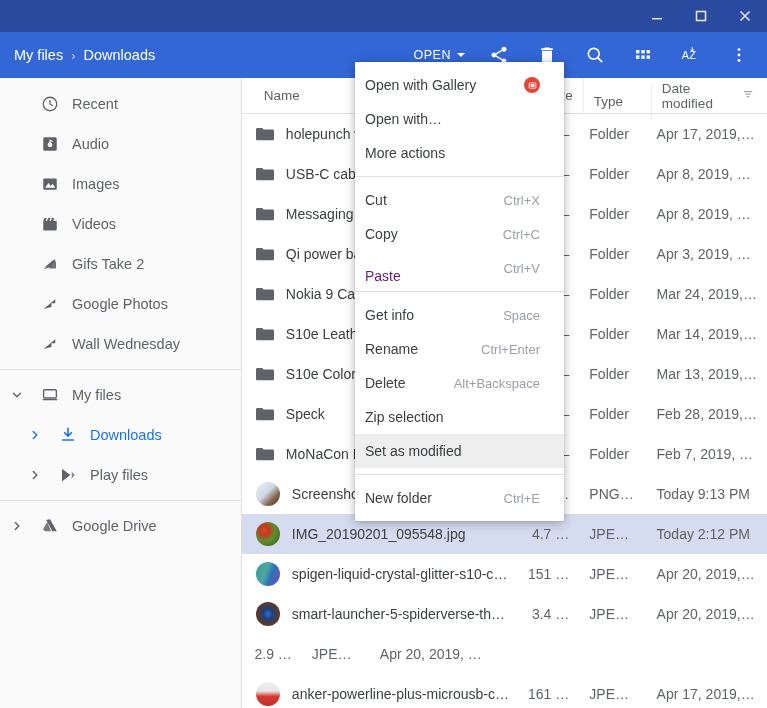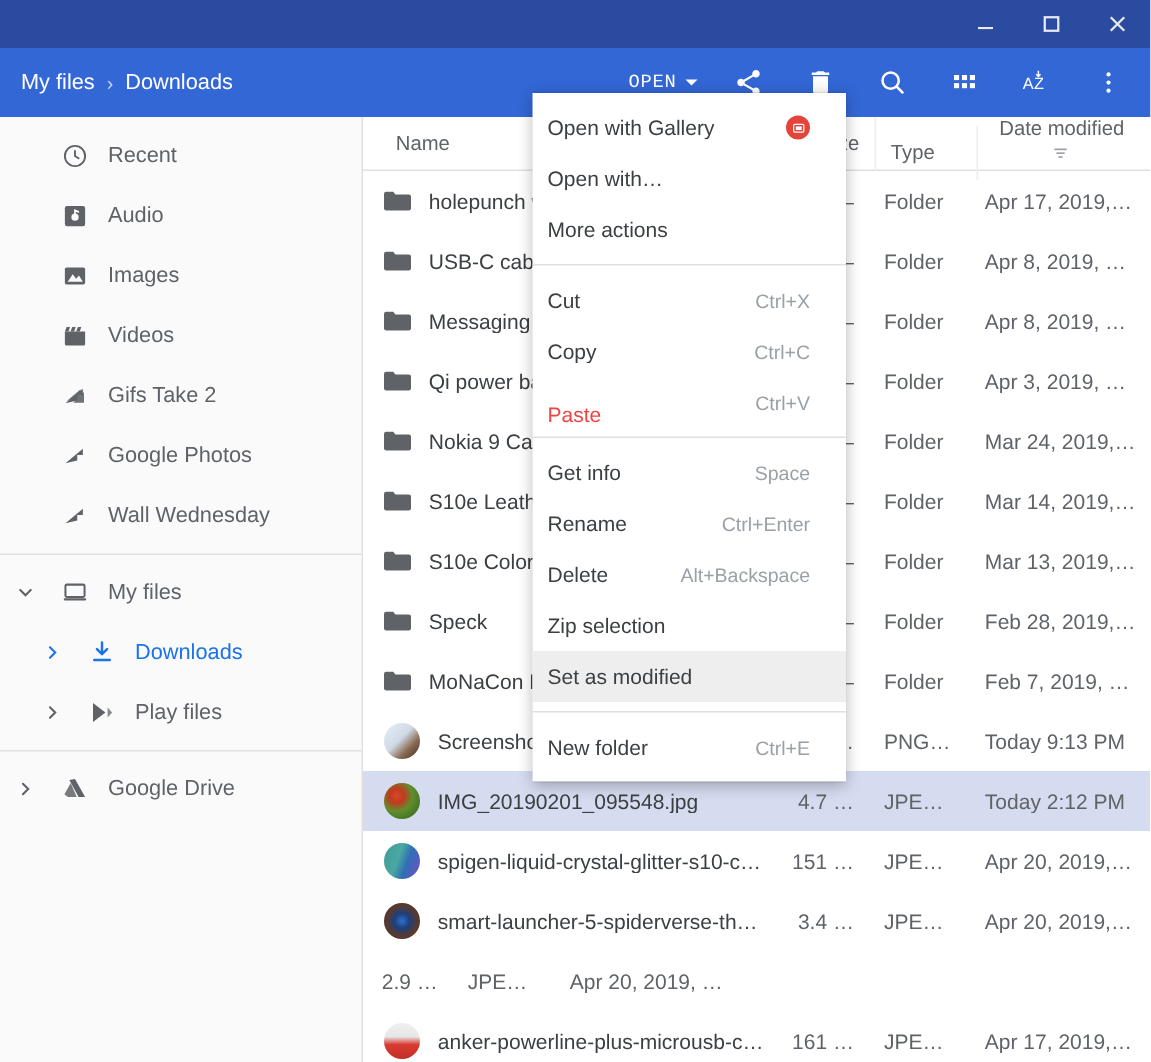--- a/index.html
+++ b/index.html
@@ -31,21 +31,21 @@
   .breadcrumb {
     display:flex; align-items:center; padding-left:14px; color:#ffffff;
     font-size:14.5px; gap:8px; white-space:nowrap;
   }
   .crumb { color:#ffffff; }
   .crumb-sep { color:#ccd6f5; font-size:13px; }
   .toolbar-spacer { flex:1 1 auto; }
   .toolbar-actions { display:flex; align-items:center; padding-right:4px; gap:0; }
   .open-btn {
     display:flex; align-items:center; gap:6px; color:#fff; font-size:12.5px;
-    letter-spacing:.5px; padding:0 10px; height:32px; white-space:nowrap;font-family:Liberation Mono, monospace;
+    letter-spacing:.5px; padding:0 10px; height:32px; white-space:nowrap;
   }
   .caret { width:0;height:0;border-left:4px solid transparent;border-right:4px solid transparent;border-top:4px solid #fff; }
   .tbicon {
     width:48px; height:46px; display:flex; align-items:center; justify-content:center;
     color:#ffffff;
   }
   .tbicon svg { display:block; }
 
   
   .body { position:absolute; top:78px; left:0; width:767px; height:630px; display:flex; }
@@ -71,21 +71,21 @@
   
   .filelist { flex:1 1 auto; height:630px; background:#fff; position:relative; overflow:hidden; }
   .thead {
     display:flex; align-items:center; height:36px; font-size:13.5px; color:#5f6368;
     border-bottom:1px solid #e0e0e0; font-weight:500;
   }
   .th { padding:0 10px; display:flex; align-items:center; height:36px; }
   .th.name   { width:282px; border-right:1px solid #ededed; padding-left:22px; }
   .th.size   { width:60px; border-right:1px solid #ededed; justify-content:flex-end; }
   .th.type   { width:68px; border-right:1px solid #ededed;margin-top:12px; }
-  .th.date   { width:112px; gap:4px;flex-direction:column; }
+  .th.date   { width:112px; gap:4px; }
   .sortmark { font-size:10px; color:#9aa0a6; }
 
   .row {
     display:flex; align-items:center; height:40px; font-size:14px; color:#3c4043;
     white-space:nowrap;
   }
   .row.selected { background:#d6dcf0; }
   .c { padding:0 10px; overflow:hidden; text-overflow:ellipsis; white-space:nowrap; }
   .c.name { width:282px; display:flex; align-items:center; gap:12px; padding-left:14px; }
   .c.size { width:60px; text-align:right; justify-content:flex-end; display:flex; color:#5f6368; }
@@ -102,21 +102,21 @@
   .menu {
     position:absolute; left:355px; top:62px; width:209px;
     background:#ffffff; box-shadow:0 2px 10px rgba(0,0,0,.30), 0 0 1px rgba(0,0,0,.25);
     padding:6px 0 6px 0; z-index:50;
   }
   .mi {
     height:34px; display:flex; align-items:center; justify-content:space-between;
     padding:0 24px 0 10px; font-size:14px; color:#3c4043; white-space:nowrap;
   }
   .mi.hl { background:#eeeeee; }
-  .mi.disabled .mi-label { color:#ef4444;margin-top:16px; }
+  .mi.disabled .mi-label { color:#701a75;margin-top:16px; }
   .mi-label { overflow:hidden; text-overflow:ellipsis; }
   .mi-accel { color:#9aa0a6; font-size:13px; padding-left:10px; }
   .mi-sep { height:1px; background:#e0e0e0; margin:6px 0; }
   .gallery-badge {
     width:16px;height:16px;border-radius:50%;background:#e3453a;
     display:flex;align-items:center;justify-content:center;flex:0 0 16px;
   }
   .gallery-badge svg { display:block; }
 </style>
 </head>

